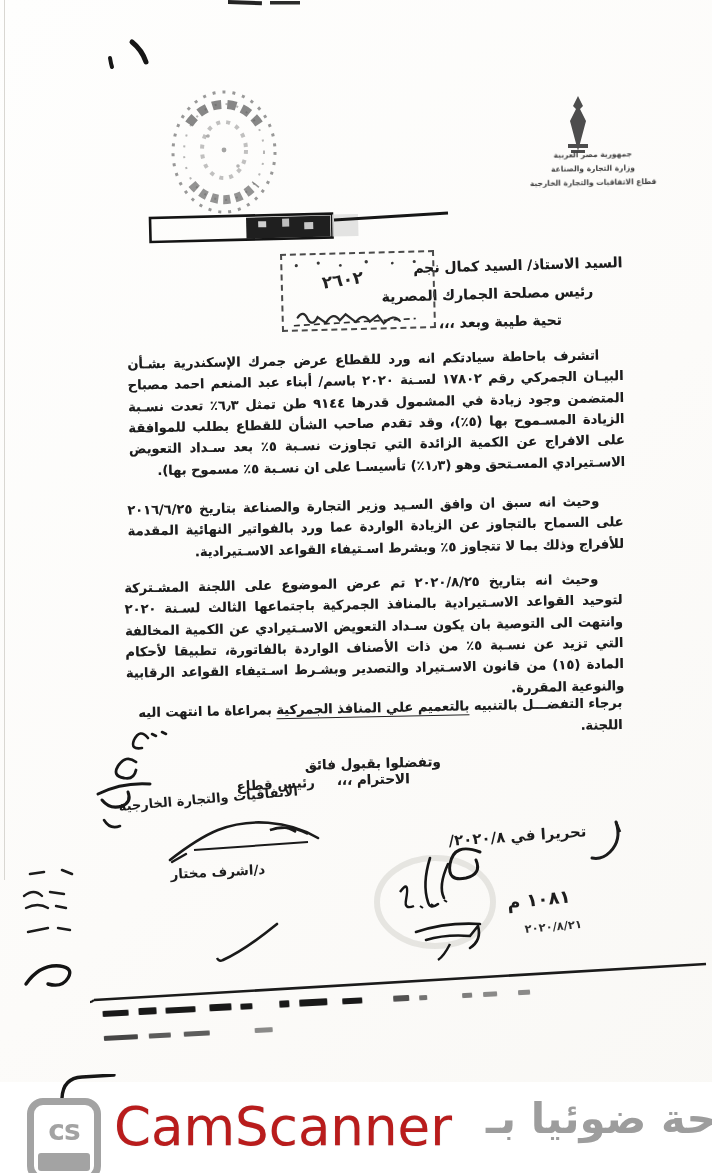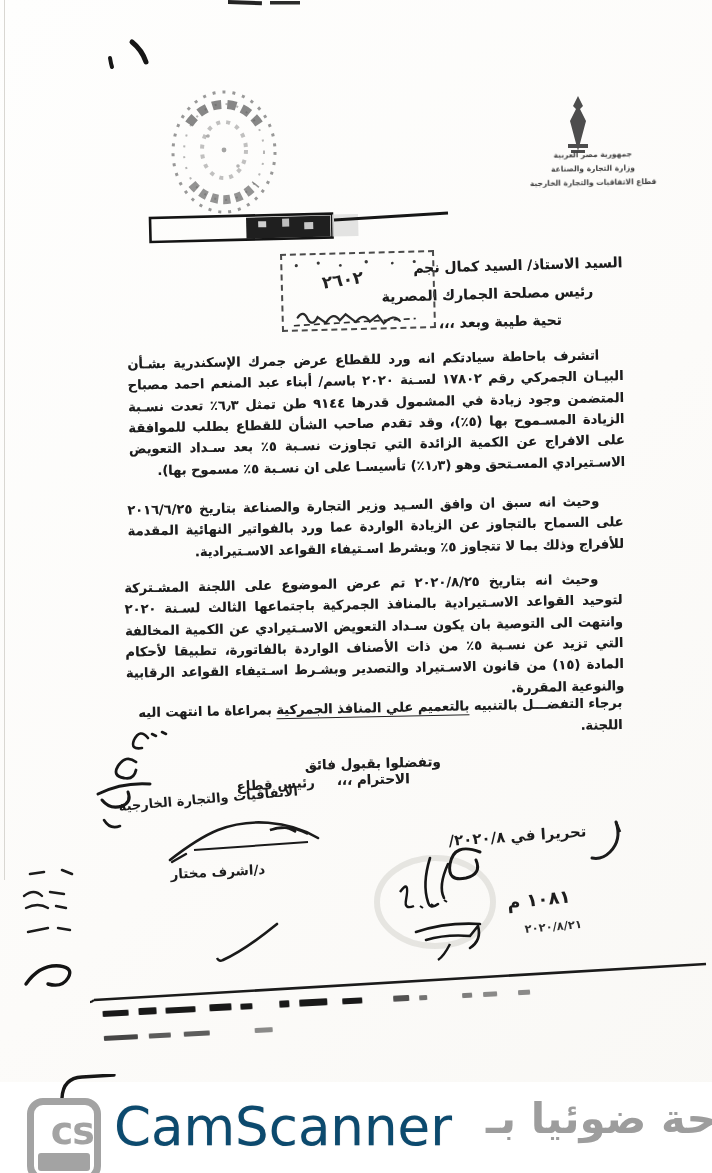--- a/index.html
+++ b/index.html
@@ -11,25 +11,25 @@
         text-shadow:0 0 .4px rgba(25,25,25,.5);}
   .tilt1{transform:rotate(-1.1deg);transform-origin:right top;}
   .hand{transform-origin:left top;white-space:nowrap;}
   .u{border-bottom:1.6px solid #222;padding-bottom:1px;}
   .page-edge{left:4px;top:0;width:1px;height:880px;background:#d9d7d2;}
   .paper{left:0;top:0;width:712px;height:1173px;
          background:linear-gradient(135deg,#fefefd 0%,#fcfbf9 55%,#f9f8f5 100%);}
   .wm-band{left:0;top:1082px;width:712px;height:91px;background:#ffffff;}
   .cs-badge{left:27px;top:1098px;width:74px;height:84px;border:7px solid #a3a3a3;
             border-radius:16px;background:#fff;box-sizing:border-box;overflow:hidden;}
-  .cs-badge .cs-txt{display:block;text-align:right;font-size:38px;font-weight:700;
+  .cs-badge .cs-txt{display:block;text-align:center;font-size:28px;font-weight:700;
             color:#a3a3a3;line-height:52px;letter-spacing:-1px;}
   .cs-badge .cs-bar{position:absolute;left:4px;right:4px;bottom:4px;height:18px;
             background:#a3a3a3;border-radius:3px;}
-  .wm-brand{left:114px;top:1096px;font-size:53px;color:#0c4a6e;font-weight:500;
+  .wm-brand{left:114px;top:1096px;font-size:53px;color:#b91c1c;font-weight:500;
             letter-spacing:0px;text-shadow:0 0 1px rgba(162,162,162,.6);}
   .wm-ar{left:486px;top:1094px;font-size:42px;color:#9d9d9d;font-weight:700;direction:rtl;
          white-space:nowrap;}
   .blurtext{filter:blur(.35px);}
   .dash{display:inline-block;background:#191919;border-radius:1px;}
   .footer-dashes{left:102px;top:1002px;width:545px;transform:rotate(-3deg);
                  transform-origin:left top;filter:blur(.45px);}
 </style>
 </head>
 <body>

